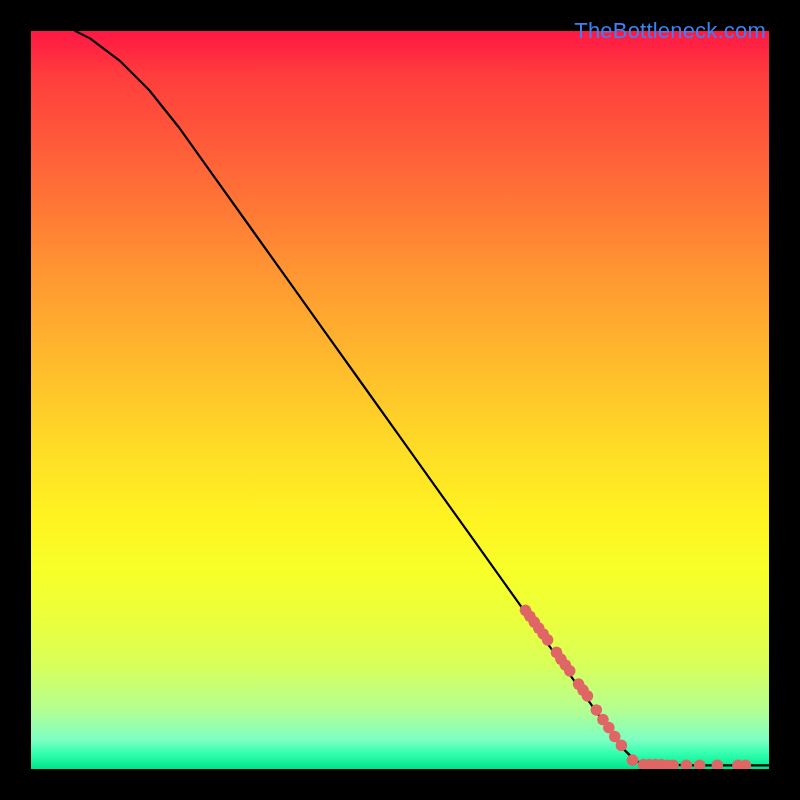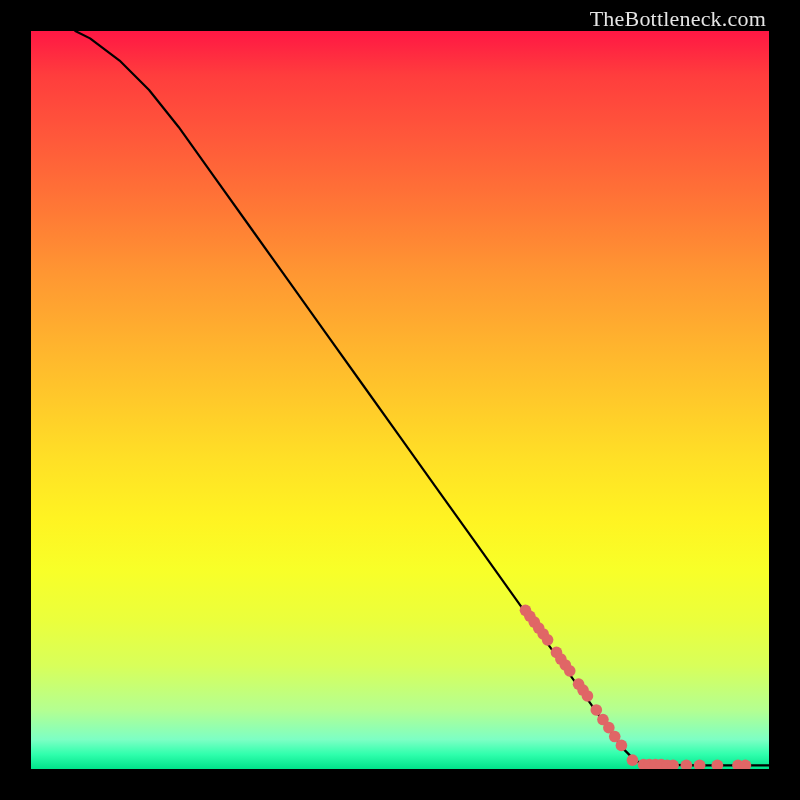--- a/index.html
+++ b/index.html
@@ -38,29 +38,28 @@
       #eaff3d 80%,
       #d8ff5a 86%,
       #b4ff91 92%,
       #7dffc4 96%,
       #30ffad 98%,
       #00e38a 100%
     );
   }
   .watermark {
     position: absolute;
-    top: 6px;
+    top: 18px;
     right: 34px;
-    color: #e5e5e5;
+    color: #3b82f6;
     font-size: 22px;
     font-weight: 500;
     letter-spacing: 0.2px;
     z-index: 20;
     user-select: none;
-    font-family: Liberation Serif, serif;
   }
   svg.curve {
     position: absolute;
     left: 0;
     top: 0;
     width: 738px;
     height: 738px;
     z-index: 10;
     pointer-events: none;
   }

